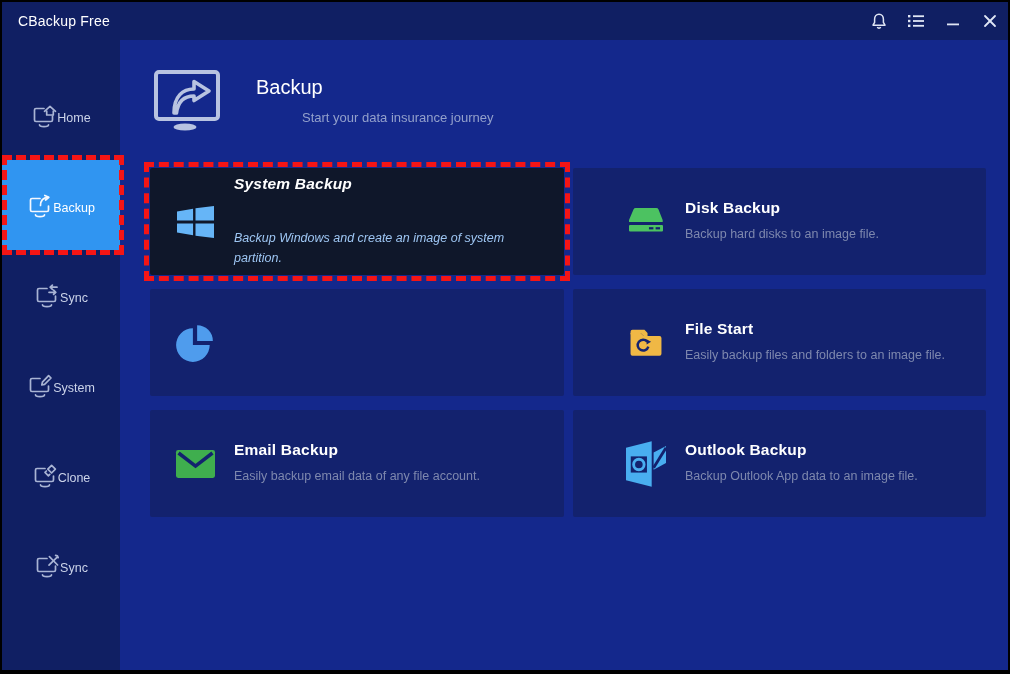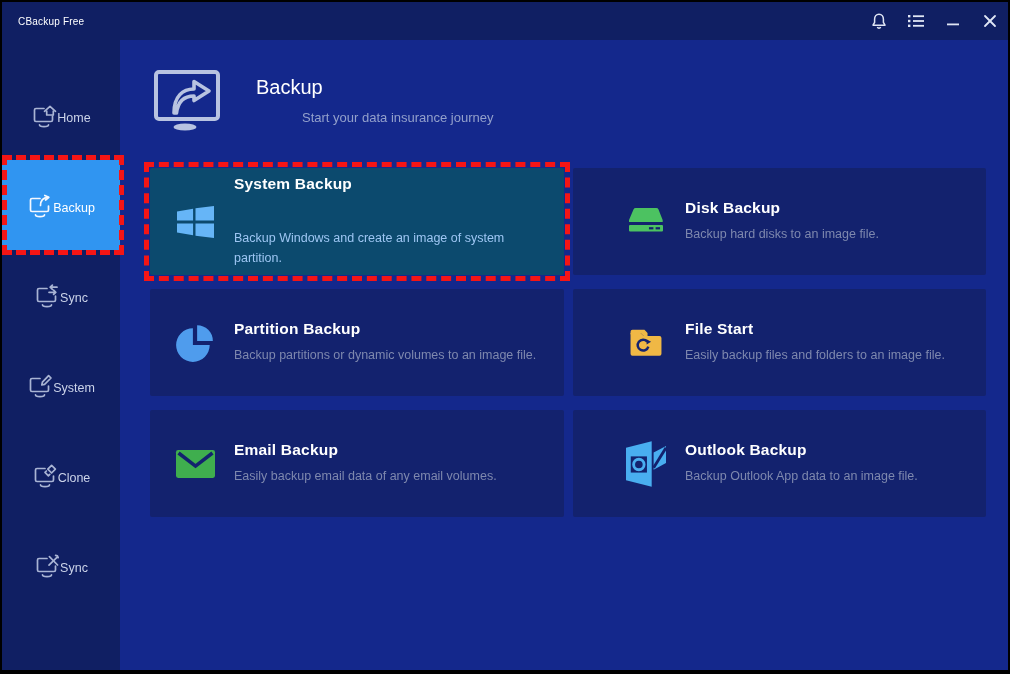--- a/index.html
+++ b/index.html
@@ -3,21 +3,21 @@
 <meta charset="utf-8">
 <style>
   html,body{margin:0;padding:0;background:#222;}
   *{box-sizing:border-box;}
   .window{width:1010px;height:674px;background:#000;padding:2px 2px 4px 2px;
           font-family:"Liberation Sans",sans-serif;display:flex;flex-direction:column;}
   .inner{flex:1;display:flex;flex-direction:column;background:#101F63;overflow:hidden;}
 
   
   .titlebar{height:38px;display:flex;align-items:center;color:#fff;flex:0 0 38px;}
-  .tb-title{font-size:10px;padding-left:16px;letter-spacing:.2px;}
+  .tb-title{font-size:14px;padding-left:16px;letter-spacing:.2px;}
   .tb-spacer{flex:1;}
   .tb-btn{width:37px;height:38px;display:flex;align-items:center;justify-content:center;cursor:pointer;}
   .tb-btn svg{display:block;}
 
   
   .appbody{flex:1;display:flex;overflow:hidden;}
 
   
   .sidebar{width:118px;flex:0 0 118px;display:flex;flex-direction:column;padding-top:30px;}
   .nav-item{height:90px;display:flex;flex-direction:row;align-items:center;justify-content:center;
@@ -40,21 +40,21 @@
   
   .grid{margin-top:36px;display:grid;grid-template-columns:414px 413px;grid-auto-rows:107px;
         column-gap:9px;row-gap:14px;}
   .card{background:#13226E;border-radius:2px;display:flex;align-items:center;
         padding-left:22px;cursor:pointer;position:relative;}
   .card:nth-child(even){padding-left:50px;}
   .card-ic{width:46px;flex:0 0 46px;display:flex;align-items:center;justify-content:center;}
   .card-text{margin-left:16px;padding-right:10px;}
   .card-title{color:#FFFFFF;font-size:15.5px;font-weight:bold;letter-spacing:.2px;}
   .card-desc{color:#7E88AE;font-size:12.5px;margin-top:8px;line-height:1.55;}
-  .card.active{background:#0c4a6e;}
+  .card.active{background:#0f172a;font-style:italic;}
   .card.active .card-desc{color:#9EC6F3;max-width:302px;margin-top:36px;}
   .card.active::after{content:'';position:absolute;inset:-6px;border:5px dashed #F51515;
         pointer-events:none;z-index:5;}
 
   svg{overflow:visible;}
 </style>
 </head>
 <body>
 
 <div class="window">
@@ -238,24 +238,20 @@
         </div>
       </div>
 
       <div class="card">
         <span class="card-ic">
           <svg width="42" height="42" viewBox="0 0 40 40">
             <path d="M18 22 L18 6 A16 16 0 1 0 34 22 Z" fill="#4F9CED"></path>
             <path d="M22 18 L22 3 A15 15 0 0 1 37 18 Z" fill="#4F9CED"></path>
           </svg>
         </span>
-        <div class="card-text">
-          <div class="card-title">Partition Backup</div>
-          <div class="card-desc">Backup partitions or dynamic volumes to an image file.</div>
-        </div>
       </div>
 
       <div class="card">
         <span class="card-ic">
           <svg width="34" height="30" viewBox="0 0 44 38">
             <path d="M2 6 H15 L19 10 H39.5 A2.5 2.5 0 0 1 42 12.5 V33 A2.5 2.5 0 0 1 39.5 35.5 H4.5 A2.5 2.5 0 0 1 2 33 Z" fill="#F0B845"></path>
             <path d="M2 8.5 A2.5 2.5 0 0 1 4.5 6 H15 L19 10 H24 V6 L20 2 H4.5 A2.5 2.5 0 0 0 2 4.5 Z" fill="#F0B845"></path>
             <path d="M23.6 17.2 A7 7 0 1 0 25 23.6" fill="none" stroke="#14236F" stroke-width="3.2"></path>
             <polygon points="22.6,14.2 28.6,17.4 22.8,20.8" fill="#14236F"></polygon>
           </svg>
@@ -268,21 +264,21 @@
 
       <div class="card">
         <span class="card-ic">
           <svg width="39" height="28" viewBox="0 0 46 33">
             <rect x="0" y="0" width="46" height="33" rx="2.5" fill="#3FAE4E"></rect>
             <path d="M3 3.5 L23 19 L43 3.5" fill="none" stroke="#13226E" stroke-width="4.2"></path>
           </svg>
         </span>
         <div class="card-text">
           <div class="card-title">Email Backup</div>
-          <div class="card-desc">Easily backup email data of any email volumes.</div>
+          <div class="card-desc">Easily backup email data of any file account.</div>
         </div>
       </div>
 
       <div class="card">
         <span class="card-ic">
           <svg width="40" height="46" viewBox="0 0 42 48">
             <polygon points="0,7 27,0 27,48 0,41" fill="#49AEF0"></polygon>
             <rect x="5" y="16" width="17" height="17" fill="#13226E"></rect>
             <circle cx="13.5" cy="24.5" r="5.5" fill="none" stroke="#49AEF0" stroke-width="3"></circle>
             <polygon points="29,12 42,5 42,23 29,30" fill="#49AEF0"></polygon>

